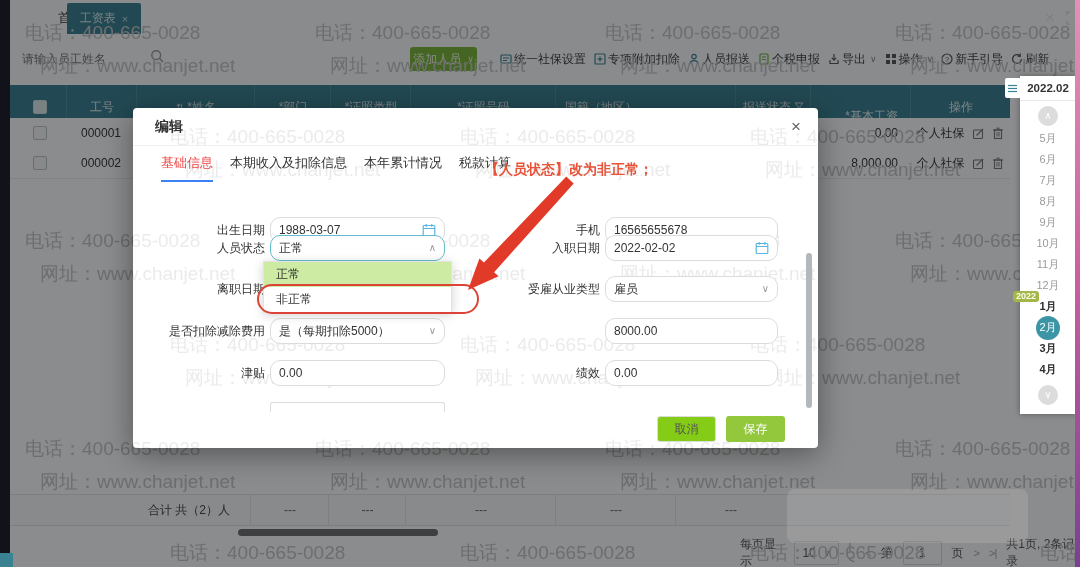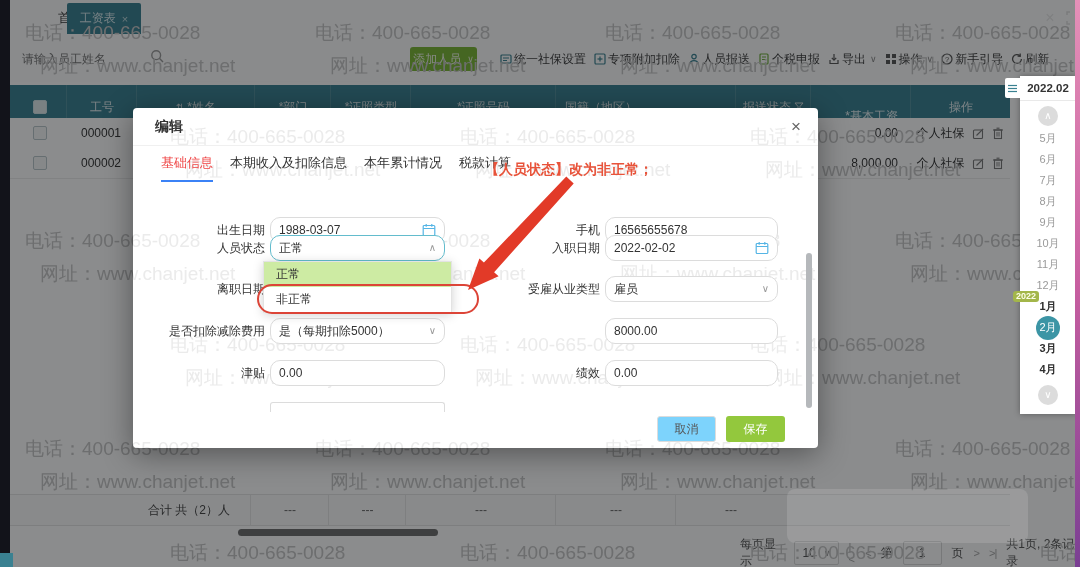--- a/index.html
+++ b/index.html
@@ -108,21 +108,21 @@
   .r6{top:294px;height:10px;border-bottom:none;border-radius:3px 3px 0 0;}
 
   #status-dropdown{position:absolute;left:130px;top:153px;width:187px;background:#fff;border:1px solid #e3e3e3;
     box-shadow:0 2px 10px rgba(0,0,0,.18);z-index:5;}
   .opt{height:25px;line-height:25px;padding:0 12px;font-size:12px;color:#333;}
   .opt.hl{background:#cdeba3;}
   #red-ring{position:absolute;left:124px;top:176px;width:222px;height:30px;border:2.5px solid #dc4437;border-radius:15px;z-index:6;box-sizing:border-box;}
 
   .modal-foot-btn{position:absolute;top:308px;width:59px;height:26px;border-radius:3px;font-size:12px;
     display:flex;align-items:center;justify-content:center;box-sizing:border-box;}
-  #btn-cancel{left:524px;background:#7dd3fc;border:1px solid #dcdcdc;color:#555;}
+  #btn-cancel{left:524px;background:#84cc16;border:1px solid #dcdcdc;color:#555;}
   #btn-save{left:593px;background:#93c83d;color:#fff;}
   #modal-scrollbar{position:absolute;left:673px;top:145px;width:6px;height:155px;background:#b5b8bb;border-radius:3px;z-index:7;}
 
   #arrow-svg{position:absolute;left:440px;top:170px;z-index:6;pointer-events:none;}
 </style>
 </head>
 <body>
 
 <div id="app">
   <div id="left-strip"></div>

